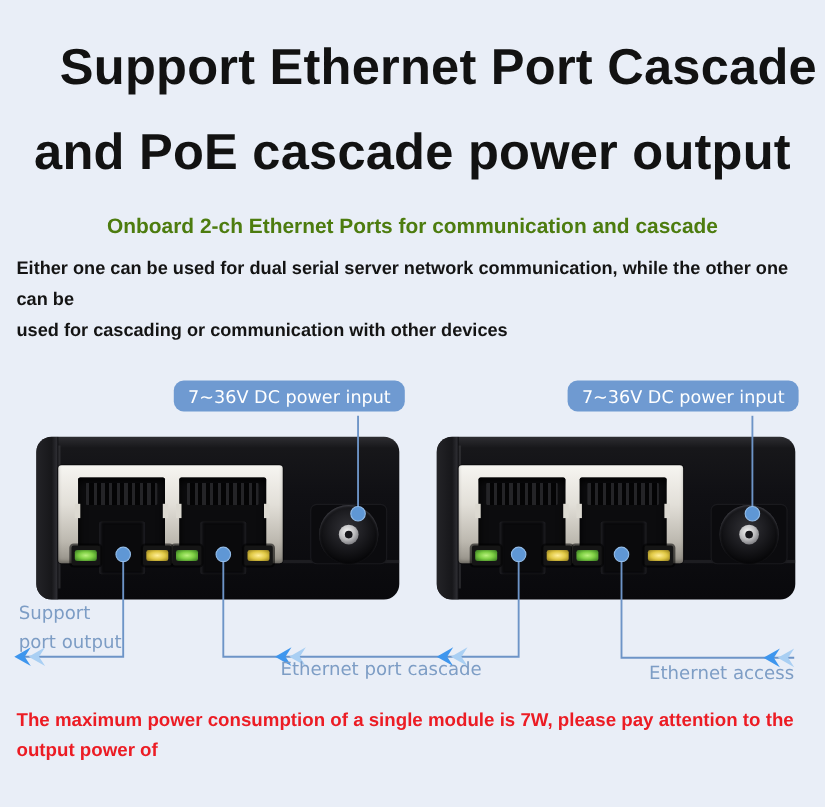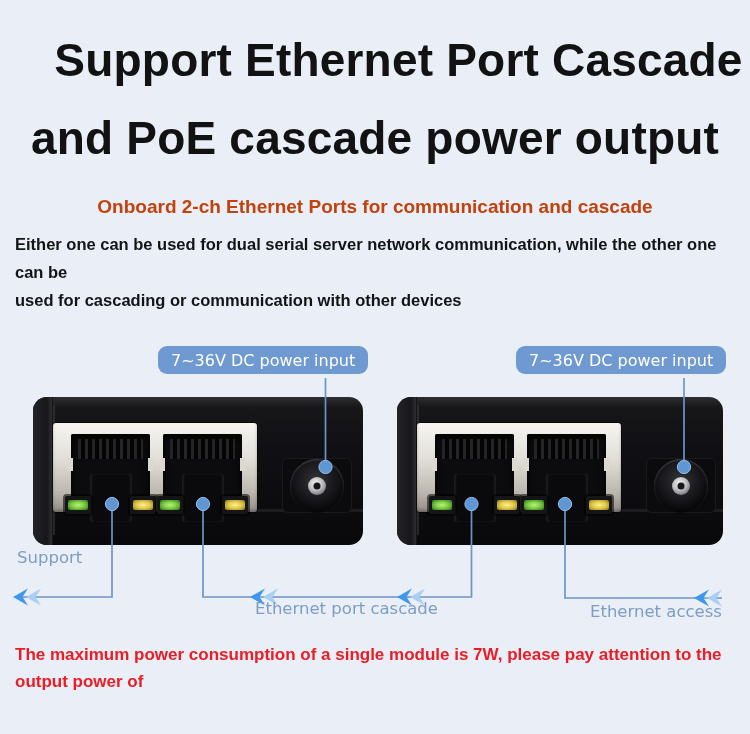--- a/index.html
+++ b/index.html
@@ -4,21 +4,21 @@
 <style>
   html,body{margin:0;padding:0;}
   body{width:750px;height:734px;font-family:"Liberation Sans",sans-serif;}
   .page{position:relative;width:750px;height:734px;background:#e9eef7;overflow:hidden;}
   .abs{position:absolute;}
 
   
   .title-line{left:0;right:0;text-align:center;font-weight:bold;font-size:46px;line-height:1;color:#121212;letter-spacing:.2px;}
   .title-1{top:37px;padding-left:47px;}
   .title-2{top:115px;}
-  .subtitle{left:0;right:0;top:196px;text-align:center;font-weight:bold;font-size:19px;color:#c2410c;}
+  .subtitle{left:0;right:0;top:196px;text-align:center;font-weight:bold;font-size:19px;color:#4d7c0f;}
   .description{left:15px;width:730px;top:230px;font-weight:bold;font-size:16.5px;line-height:28px;color:#141414;}
 
   
   .pill{top:346px;height:28px;background:#6f9ad1;color:#ffffff;border-radius:9px;
         font-family:"DejaVu Sans",sans-serif;font-size:16px;display:flex;align-items:center;
         padding:0 13px;z-index:3;white-space:nowrap;}
   .pill-left{left:158px;}
   .pill-right{left:516px;}
 
   
@@ -170,20 +170,21 @@
       <path d="M250,597 l15,-8.5 l-5.5,8.5 l5.5,8.5 z" fill="#3e96ee"></path>
       <path d="M410,597 l15,-8.5 l-5.5,8.5 l5.5,8.5 z" fill="#a9cff3"></path>
       <path d="M397,597 l15,-8.5 l-5.5,8.5 l5.5,8.5 z" fill="#3e96ee"></path>
       <path d="M707,598 l15,-8.5 l-5.5,8.5 l5.5,8.5 z" fill="#a9cff3"></path>
       <path d="M694,598 l15,-8.5 l-5.5,8.5 l5.5,8.5 z" fill="#3e96ee"></path>
     </g>
   </svg>
 
   <div class="abs anno-label label-output">
     <div>Support</div>
+    <div>port output</div>
   </div>
   <div class="abs anno-label label-cascade">Ethernet port cascade</div>
   <div class="abs anno-label label-access">Ethernet access</div>
 
   <div class="abs note">
     <div>The maximum power consumption of a single module is 7W, please pay attention to the output power of</div>
 
   </div>
 
 </div>

